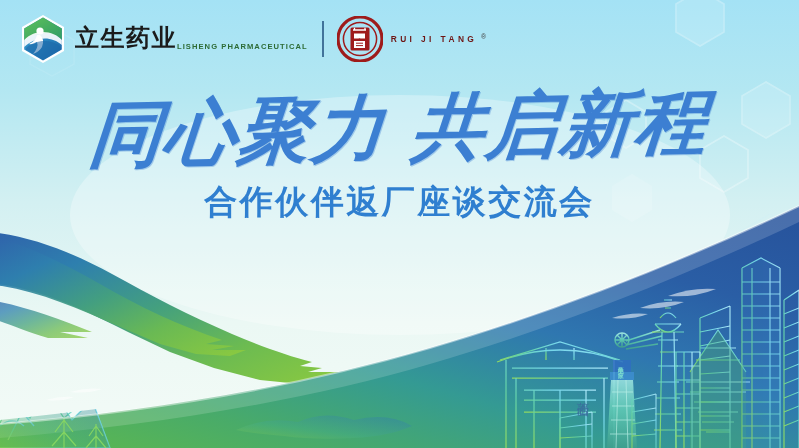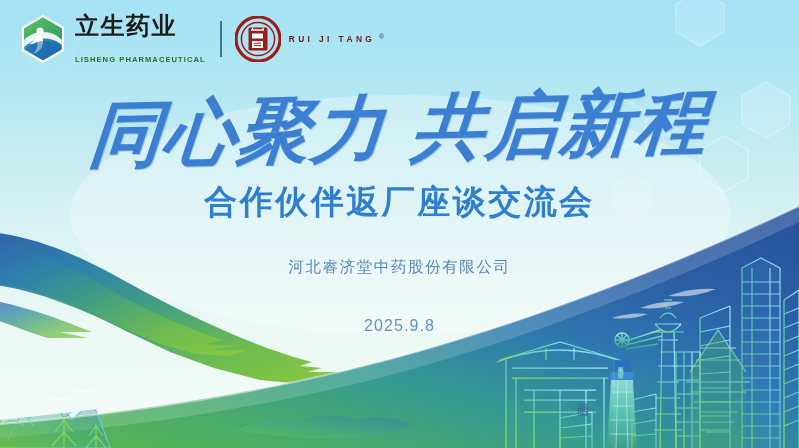--- a/index.html
+++ b/index.html
@@ -25,21 +25,21 @@
   .svg-full { position:absolute; left:0; top:0; width:799px; height:448px; }
 
   
   #logo-bar {
     position:absolute; left:20px; top:14px;
     display:flex; align-items:center; gap:0px;
     z-index:40;
   }
   #logo-lisheng { display:flex; align-items:center; gap:9px; }
   .hexmark { width:46px; height:50px; position:relative; }
-  .ls-text { display:flex; flex-direction:column; justify-content:center; }
+  .ls-text { display:flex; flex-direction:row; justify-content:center;align-items:center; }
   .ls-cn {
     font-family:"DejaVu Sans", sans-serif;
     font-size:24px; font-weight:700; color:#1b1b1b;
     letter-spacing:1.5px; line-height:1.08;
   }
   .ls-en {
     font-family:"Liberation Sans", sans-serif;
     font-size:7.6px; font-weight:700; color:#2d6b35;
     letter-spacing:1.05px; margin-top:16px; line-height:1;
   }
@@ -422,21 +422,19 @@
     </div>
   </div>
 
   <div id="headline">
     <span>同心聚力</span><span class="gap"></span><span>共启新程</span>
   </div>
 
   <div id="subheadline">合作伙伴返厂座谈交流会</div>
 
   <div id="orgs">
-    <div>河北睿济堂中药股份有限公司</div>
   </div>
 
-  <div id="event-date">2025.9.8</div>
 
   <div class="vlabel" id="label-cangyanshan">苍岩山</div>
   <div class="vlabel" id="label-monument">革命圣地 石家庄</div>
 
 </div>
 
 </body></html>

